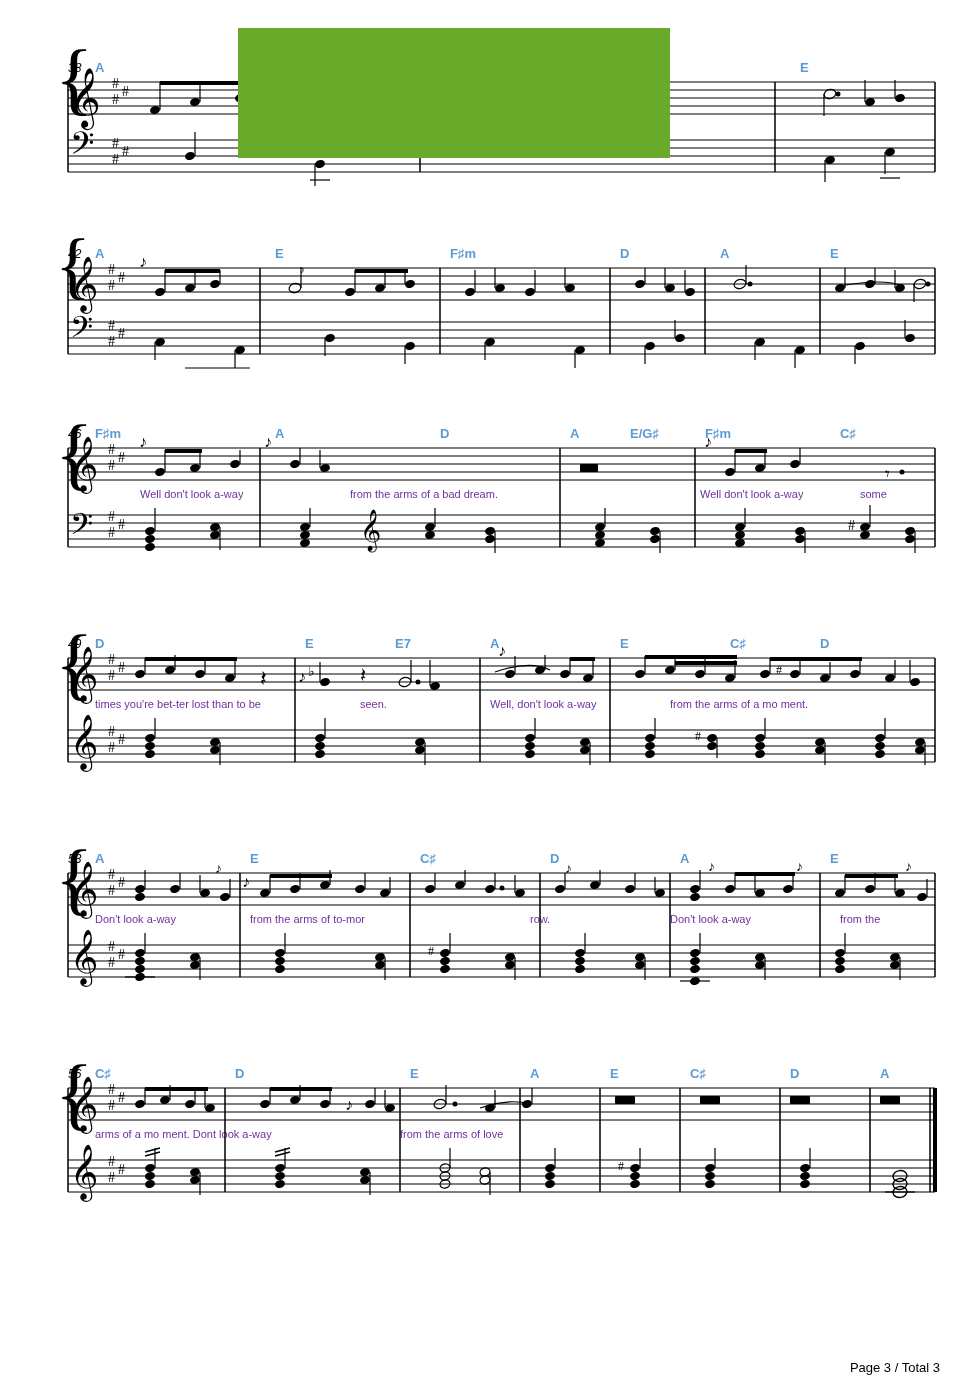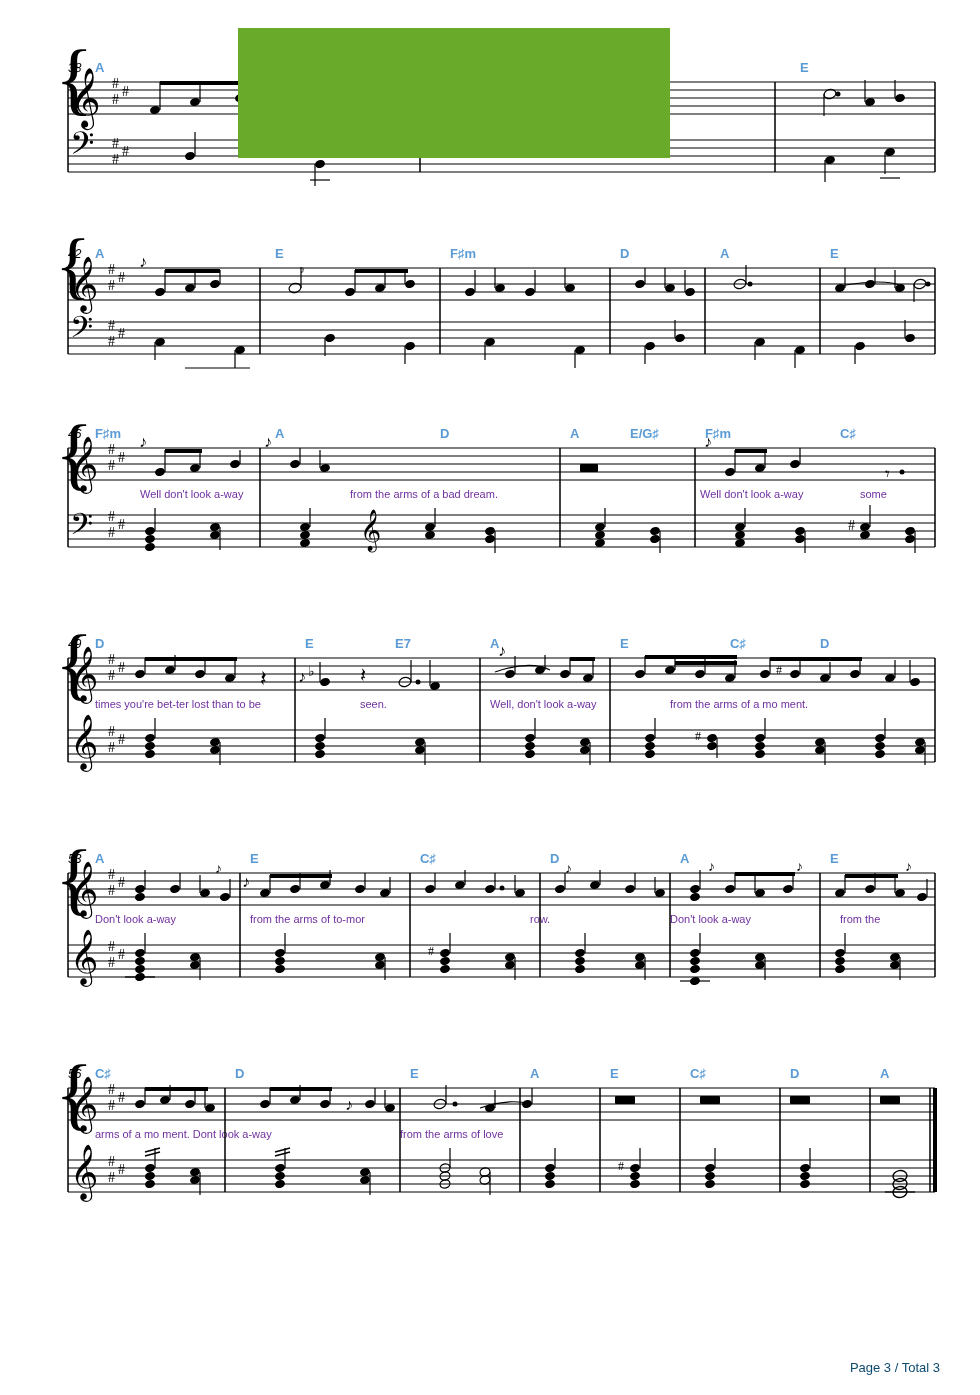--- a/index.html
+++ b/index.html
@@ -60,21 +60,21 @@
       font-style: italic;
     }
 
     
     .page-number {
       position: absolute;
       bottom: 20px;
       right: 40px;
       font-family: Arial, sans-serif;
       font-size: 13px;
-      color: #0c4a6e;
+      color: #000000;
     }
   </style>
 </head>
 <body>
 
 <div class="page">
 
   <div class="green-rect"></div>
 
   <svg class="music-svg" height="185" viewBox="0 0 900 185">

